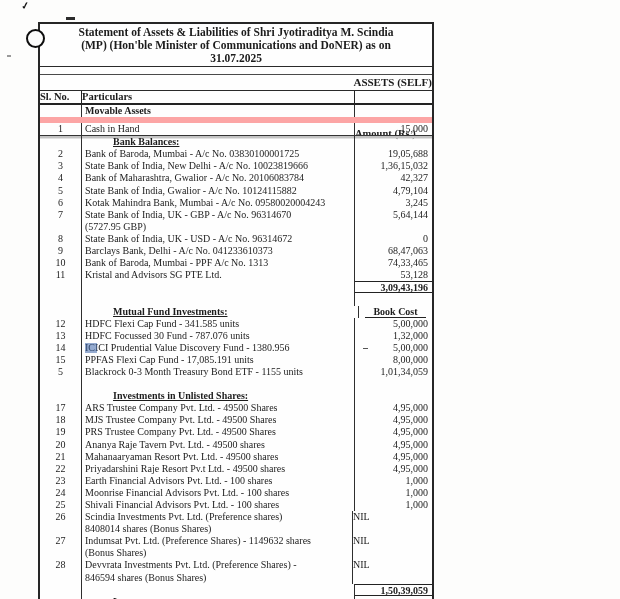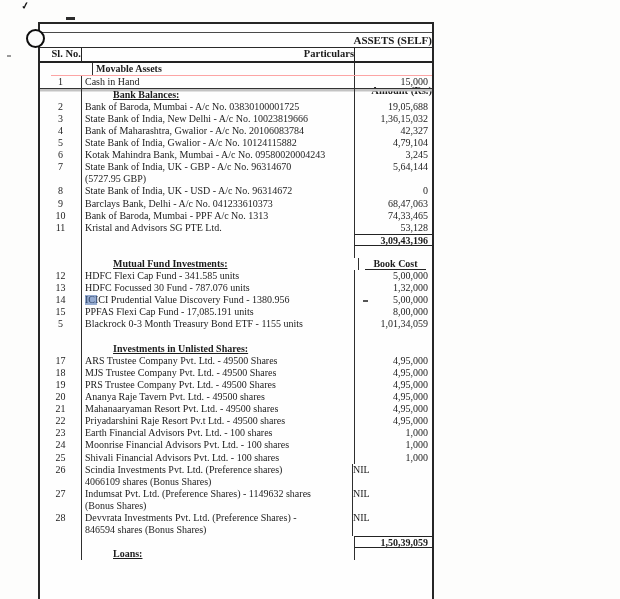--- a/index.html
+++ b/index.html
@@ -13,54 +13,59 @@
   .mark-dot2{position:absolute;left:296px;top:424px;width:3px;height:3px;background:#3c3c3c;border-radius:50%;}
   
   .doc{position:absolute;left:38px;top:22px;width:392px;height:577px;
        border:2px solid #262626;border-bottom:none;background:#fefefe;overflow:hidden;}
   .title-block{border-bottom:1.5px solid #2a2a2a;text-align:center;font-weight:bold;
        font-size:11.5px;line-height:13px;padding-top:2px;height:39.5px;}
   .spacer-band{height:7.5px;border-bottom:1px solid #4a4a4a;}
   .assets-band{height:14.5px;border-bottom:1.5px solid #2a2a2a;text-align:right;
        font-weight:bold;font-size:11px;line-height:15px;}
   .head-row{display:flex;height:12.5px;border-bottom:2px solid #222;font-weight:bold;font-size:10.5px;line-height:12.5px;}
-  .head-row .hc{text-align:right;}
+  .head-row .hc{text-align:left;}
   .hc-sl{width:41px;border-right:1.5px solid #222;flex:none;}
   .hc-pt{flex:1;border-right:1.5px solid #222;}
   .hc-am{width:77px;flex:none;margin-top:37px;}
   
   .row{display:flex;height:12.1px;position:relative;}
   .row.h2{height:24.2px;}
   .c{overflow:hidden;font-size:10px;line-height:12.1px;}
   .sl{width:41px;flex:none;border-right:1px solid #2e2e2e;text-align:center;}
   .pt{flex:1;border-right:1px solid #2e2e2e;padding-left:3px;position:relative;white-space:nowrap;}
   .am{width:73px;flex:none;text-align:right;padding-right:4px;position:relative;}
   .sec .pt{font-weight:bold;}
   .secu .pt{font-weight:bold;text-decoration:underline;margin-left:28px;}
-  .r-movable{border-bottom:1px solid #fca5a5;margin-left:11px;}
+  .r-movable{border-bottom:6px solid #fca5a5;}
   .r-cash{border-bottom:1px solid #333;box-shadow:0 2.5px 0 #c3c3c3;}
   .total .am{border-top:1px solid #222;border-bottom:1px solid #222;font-weight:bold;}
   .total1 .am::after{content:"";position:absolute;left:0;bottom:-4px;width:100%;height:2.5px;background:#ababab;}
   .bookcost{font-weight:bold;text-align:center;padding-right:0;}
   .bookcost::after{content:"";position:absolute;left:8%;bottom:0;width:84%;height:1px;background:#222;}
   .amc{text-align:left;padding-right:6px;}
   .hl-overlay{position:absolute;left:2px;top:1px;width:12px;height:10px;background:rgba(62,102,170,0.55);}
   .stray-dash{position:absolute;left:9px;top:6px;width:5px;height:1.5px;background:#555;}
 </style>
 </head>
 <body>
 
 <span class="mark-check">✓</span>
 <div class="mark-circle"></div>
 <div class="mark-tick2"></div>
 <div class="mark-dot1"></div>
 <div class="mark-dot2"></div>
 
 <div class="doc">
 
+  <div class="title-block">
+    <div>Statement of Assets &amp; Liabilities of Shri Jyotiraditya M. Scindia</div>
+    <div>(MP) (Hon'ble Minister of Communications and DoNER) as on</div>
+    <div>31.07.2025</div>
+  </div>
 
   <div class="spacer-band"></div>
 
   <div class="assets-band">ASSETS (SELF)</div>
 
   <div class="head-row">
     <div class="hc hc-sl">Sl. No.</div>
     <div class="hc hc-pt">Particulars</div>
     <div class="hc hc-am">Amount (Rs.)</div>
   </div>
@@ -261,21 +266,21 @@
     <div class="row">
       <div class="c sl">25</div>
       <div class="c pt">Shivali Financial Advisors Pvt. Ltd. - 100 shares</div>
       <div class="c am">1,000</div>
     </div>
 
     <div class="row h2">
       <div class="c sl">26</div>
       <div class="c pt">
         <div>Scindia Investments Pvt. Ltd. (Preference shares)</div>
-        <div>4066109 shares (Bonus Shares)</div>
+        <div>8408014 shares (Bonus Shares)</div>
       </div>
       <div class="c am amc">NIL</div>
     </div>
 
     <div class="row h2">
       <div class="c sl">27</div>
       <div class="c pt">
         <div>Indumsat Pvt. Ltd. (Preference Shares) - 1149632 shares</div>
         <div>(Bonus Shares)</div>
       </div>

